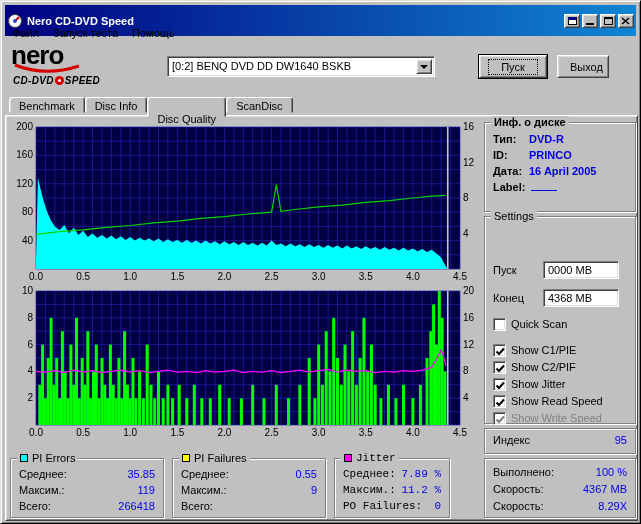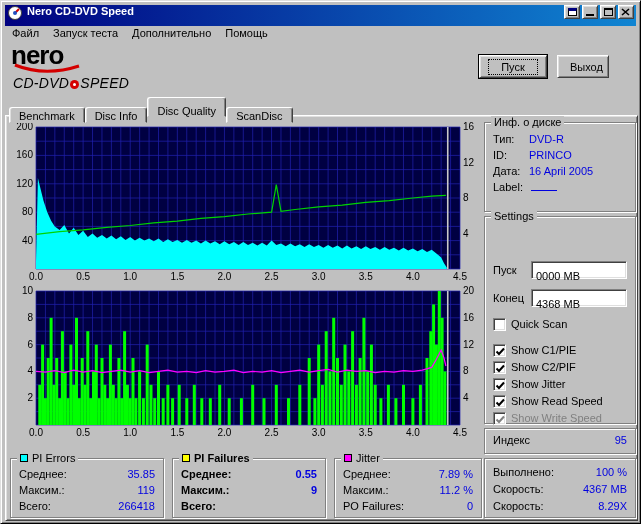--- a/index.html
+++ b/index.html
@@ -2,90 +2,90 @@
 <html><head>
 <meta charset="utf-8">
 <style>
   html,body{margin:0;padding:0;width:641px;height:524px;overflow:hidden;background:#c0c0c0;
     font-family:"Liberation Sans",sans-serif;font-size:11px;color:#000;}
   *{box-sizing:border-box;}
   .window{position:absolute;left:0;top:0;width:641px;height:524px;background:#c0c0c0;
     border:1px solid;border-color:#dfdfdf #000 #000 #dfdfdf;
     box-shadow:inset 1px 1px 0 #fff, inset -1px -1px 0 #808080;}
   
-  .titlebar{position:absolute;left:4px;top:4px;right:4px;height:21px;
-    background:linear-gradient(to right,#000080,#1085d2);display:flex;align-items:flex-start;padding:0 2px;}
+  .titlebar{position:absolute;left:4px;top:4px;right:4px;height:31px;
+    background:linear-gradient(to right,#000080,#1085d2);display:flex;align-items:center;padding:0 2px;}
   .title-text{color:#fff;font-weight:bold;font-size:11px;margin-left:4px;flex:1;white-space:nowrap;}
   .tb-buttons{display:flex;gap:2px;}
   .tbtn{position:relative;width:16px;height:14px;background:#c0c0c0;padding:0;
     border:1px solid;border-color:#fff #404040 #404040 #fff;
     box-shadow:inset 1px 1px 0 #dfdfdf, inset -1px -1px 0 #808080;}
   .ico-min{position:absolute;left:3px;bottom:2px;width:8px;height:2px;background:#000;}
   .ico-max{position:absolute;left:3px;top:2px;width:9px;height:8px;border:1px solid #000;border-top:2px solid #000;background:transparent;}
   .ico-extra{position:absolute;left:3px;top:2px;width:9px;height:8px;border:1px solid #000;border-top:3px solid #000080;background:#fff;}
   
   .menubar{position:absolute;left:4px;top:23px;right:4px;height:18px;display:flex;align-items:center;}
   .menu-item{padding:2px 7px;cursor:default;}
   
   .header{position:absolute;left:4px;top:42px;right:4px;height:52px;}
   .logo{position:absolute;left:6px;top:0;width:150px;}
   .logo-nero{font-size:26px;font-weight:bold;letter-spacing:-1px;line-height:24px;}
   .logo-swoosh{position:absolute;left:2px;top:20px;}
-  .logo-sub{position:absolute;left:2px;top:32px;font-size:14px;font-weight:normal;font-style:italic;letter-spacing:0.3px;white-space:nowrap;}
+  .logo-sub{position:absolute;left:2px;top:32px;font-size:10px;font-weight:bold;font-style:italic;letter-spacing:0.3px;white-space:nowrap;}
   .disc-glyph{display:inline-block;width:9px;height:9px;border-radius:50%;background:#d40000;position:relative;top:1px;margin:0 1px;}
   .disc-glyph::after{content:"";position:absolute;left:3px;top:3px;width:3px;height:3px;border-radius:50%;background:#fff;}
   .combo{position:absolute;background:#fff;border:1px solid;border-color:#808080 #fff #fff #808080;
     box-shadow:inset 1px 1px 0 #404040, inset -1px -1px 0 #dfdfdf;}
   .combo .combo-text{position:absolute;left:4px;top:3px;right:18px;white-space:nowrap;overflow:hidden;}
   .combo .dd{position:absolute;right:2px;top:2px;bottom:2px;width:16px;background:#c0c0c0;
     border:1px solid;border-color:#fff #404040 #404040 #fff;box-shadow:inset 1px 1px 0 #dfdfdf, inset -1px -1px 0 #808080;}
   .dd::after{content:"";position:absolute;left:3px;top:5px;border:4px solid transparent;border-top:4px solid #000;}
   .combo-drive{left:162px;top:13px;width:268px;height:21px;}
   .btn{position:absolute;height:23px;background:#c0c0c0;font-size:11px;text-align:center;
     border:1px solid;border-color:#fff #404040 #404040 #fff;
     box-shadow:inset 1px 1px 0 #dfdfdf, inset -1px -1px 0 #808080;padding:0;}
   .btn-default{outline:1px solid #000;}
   .btn-inner{display:inline-block;border:1px dotted #000;padding:1px 12px;margin-top:1px;}
   .btn-plain-inner{display:inline-block;padding:2px 12px;}
   .btn-start{left:474px;top:12px;width:68px;}
   .btn-exit{left:552px;top:12px;width:52px;}
   
   .tabs{position:absolute;left:8px;top:94px;height:22px;z-index:4;}
-  .tab{display:inline-block;position:relative;vertical-align:top;margin-top:12px;height:16px;padding:2px 9px 0;
+  .tab{display:inline-block;position:relative;vertical-align:top;margin-top:2px;height:16px;padding:2px 9px 0;
     background:#c0c0c0;border:1px solid;border-color:#fff #404040 #c0c0c0 #fff;border-radius:3px 3px 0 0;
     box-shadow:inset 1px 0 0 #dfdfdf, inset -1px 0 0 #808080;font-size:11px;white-space:nowrap;}
-  .tab.active{margin-top:2px;height:20px;padding-top:7px;z-index:6;}
+  .tab.active{margin-top:2px;height:20px;padding-top:15px;z-index:6;}
   .tabpage{position:absolute;left:4px;top:114px;width:633px;height:406px;background:#c0c0c0;
     border:1px solid;border-color:#fff #404040 #404040 #fff;
     box-shadow:inset 1px 1px 0 #dfdfdf, inset -1px -1px 0 #808080;}
   
   .chart{position:absolute;}
   #chart-top{left:4px;top:6px;width:472px;height:160px;}
   #chart-bottom{left:4px;top:170px;width:472px;height:152px;}
   svg text{font-family:"Liberation Sans",sans-serif;}
   
   .grp{position:absolute;border:1px solid #808080;box-shadow:inset 1px 1px 0 #fff, 1px 1px 0 #fff;}
   .grp-title{position:absolute;top:-7px;left:6px;background:#c0c0c0;padding:0 3px;white-space:nowrap;display:flex;align-items:center;gap:4px;}
   .row{position:absolute;left:8px;right:8px;height:14px;white-space:nowrap;}
   .val{position:absolute;right:0;color:#0000e0;}
   .val-l{position:absolute;left:36px;color:#0000e0;white-space:nowrap;}
   .blank-line{position:absolute;left:38px;top:9px;width:26px;border-bottom:1px solid #0000e0;}
   .swatch{display:inline-block;width:8px;height:8px;border:1px solid #000;}
-  .grp-discinfo{left:478px;top:6px;width:152px;height:90px;}
+  .grp-discinfo{left:478px;top:6px;width:152px;height:90px;font-weight:bold;}
   .grp-settings{left:478px;top:100px;width:152px;height:208px;}
   .grp-index{left:478px;top:312px;width:152px;height:26px;}
   .grp-status{left:478px;top:342px;width:152px;height:60px;}
   .grp-pie{left:4px;top:342px;width:154px;height:60px;}
-  .grp-pif{left:166px;top:342px;width:154px;height:60px;font-weight:bold;}
-  .grp-jit{left:328px;top:342px;width:148px;height:60px;}
+  .grp-pif{left:166px;top:342px;width:154px;height:60px;}
+  .grp-jit{left:328px;top:342px;width:116px;height:60px;font-family:Liberation Mono, monospace;}
   
   .combo-speed{right:8px;top:-4px;width:70px;height:19px;}
-  .tfield{position:absolute;right:0;top:-3px;width:96px;height:18px;background:#fff;
+  .tfield{position:absolute;right:8px;top:-3px;width:76px;height:18px;background:#fff;
     border:1px solid;border-color:#808080 #fff #fff #808080;
-    box-shadow:inset 1px 1px 0 #404040, inset -1px -1px 0 #dfdfdf;padding:8px 4px;white-space:nowrap;}
+    box-shadow:inset 1px 1px 0 #404040, inset -1px -1px 0 #dfdfdf;padding:2px 4px;white-space:nowrap;}
   .cbrow{position:absolute;left:8px;height:14px;display:flex;align-items:center;gap:5px;}
   .cbbox{position:relative;width:13px;height:13px;background:#fff;flex:0 0 13px;
     border:1px solid;border-color:#808080 #fff #fff #808080;
     box-shadow:inset 1px 1px 0 #404040, inset -1px -1px 0 #dfdfdf;}
   .cbbox svg{position:absolute;left:0px;top:0px;display:none;}
   .cbrow.checked .cbbox svg{display:block;}
   .cbrow.checked .cbbox svg polyline{stroke:#000;}
   .cbrow.disabled .cbbox svg polyline{stroke:#808080;}
   .cbrow.disabled .cblabel{color:#808080;}
 </style>
@@ -117,35 +117,38 @@
         <svg width="10" height="9" style="position:absolute;left:2px;top:2px;">
             <path d="M1,1 L8,7 M8,1 L1,7" stroke="#000" stroke-width="1.6"></path>
           </svg>
       </button>
     </span>
   </div>
 
   <div class="menubar">
     <span class="menu-item">Файл</span>
     <span class="menu-item">Запуск теста</span>
-    <span class="menu-item">Дополнительно</span>
     <span class="menu-item">Помощь</span>
   </div>
 
   <div class="header">
     <div class="logo">
       <div class="logo-nero">nero</div>
       <div class="logo-swoosh">
         <svg width="70" height="12">
             <path d="M2,2 Q32,14 66,3" stroke="#d40000" stroke-width="3" fill="none"></path>
           </svg>
       </div>
       <div class="logo-sub">
         <span>CD-DVD</span><span class="disc-glyph"></span><span>SPEED</span>
       </div>
+    </div>
+    <div class="combo combo-drive">
+      <span class="combo-text">[0:2]  BENQ DVD DD DW1640 BSKB</span>
+      <span class="dd"></span>
     </div>
     <button class="btn btn-start btn-default">
       <span class="btn-inner">Пуск</span>
     </button>
     <button class="btn btn-exit">
       <span class="btn-plain-inner">Выход</span>
     </button>
   </div>
 
   <div class="tabs">

